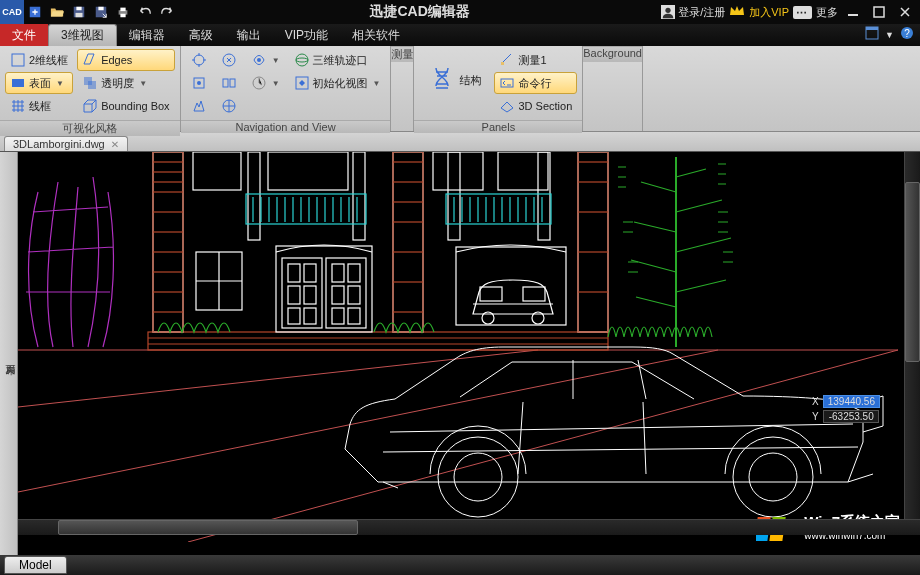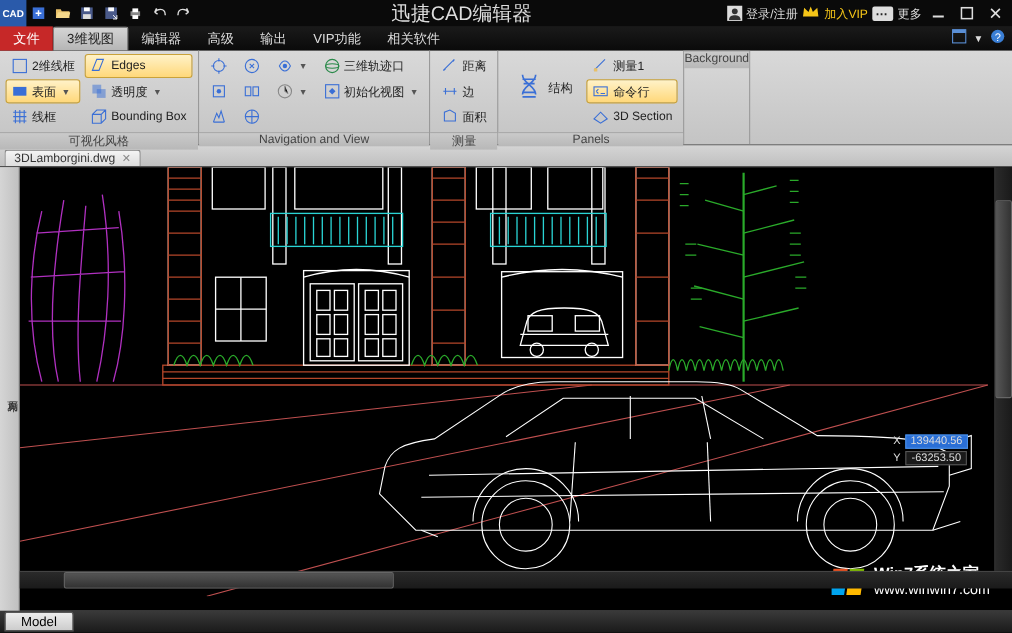--- a/index.html
+++ b/index.html
@@ -4,21 +4,21 @@
 <style>
 * { margin:0; padding:0; box-sizing:border-box; font-family:"Microsoft YaHei","Segoe UI",sans-serif; }
 body { width:920px; height:575px; background:#1a1a1a; overflow:hidden; position:relative; }
 
 
 .titlebar { height:24px; background:#0a0a0a; display:flex; align-items:center; color:#ddd; font-size:11px; }
 .titlebar .logo { width:24px; height:36px; background:#2a5aaa; display:flex; align-items:center; justify-content:center; color:#fff; font-size:9px; font-weight:bold; }
 .titlebar .qat { display:flex; gap:0; }
 .titlebar .qat .btn { width:22px; height:22px; display:flex; align-items:center; justify-content:center; cursor:pointer; }
 .titlebar .qat .btn svg { width:14px; height:14px; }
-.titlebar .apptitle { flex:1; text-align:center; font-size:18px; }
+.titlebar .apptitle { flex:1; text-align:center; font-size:14px;font-weight:bold; }
 .titlebar .right { display:flex; align-items:center; gap:4px; padding-right:4px;justify-content:center; }
 .titlebar .right .acct { display:flex; align-items:center; gap:3px; cursor:pointer; }
 .titlebar .right .crown { color:#f5c518; }
 .titlebar .right .vip { color:#f5c518; }
 .titlebar .right .more { background:#ddd; color:#222; padding:0 3px; border-radius:2px; letter-spacing:2px; font-weight:bold; }
 .titlebar .right .winbtn { width:22px; height:22px; display:flex; align-items:center; justify-content:center; cursor:pointer; }
 
 
 .menubar { height:22px; background:linear-gradient(#1a1a1a,#0a0a0a); display:flex; align-items:stretch; }
 .menubar .tab { padding:0 12px; font-size:12px; color:#ddd; display:flex; align-items:center; cursor:pointer; }
@@ -51,21 +51,21 @@
 .canvaswrap { position:relative; height:403px; background:#b8b8b8; display:flex; }
 .sidebar { width:18px; background:linear-gradient(90deg,#d5d5d5,#c0c0c0); border-right:1px solid #888; writing-mode:vertical-rl; font-size:10px; text-align:center; padding-top:6px; color:#333; }
 .canvas { flex:1; background:#000; position:relative; overflow:hidden; }
 .canvas svg { position:absolute; top:0; left:0; }
 .coordbox { position:absolute; right:40px; top:243px; font-size:10px; color:#ddd; }
 .coordbox .row { display:flex; align-items:center; gap:4px; margin-bottom:2px;}
 .coordbox .val { background:#2a6fd6; border:1px solid #4a8fe6; padding:0 4px; min-width:56px; text-align:right; }
 .coordbox .row:last-child .val { background:#1a1a1a; border-color:#555; }
 .watermark { position:absolute; right:20px; bottom:12px; color:#fff; font-size:12px; line-height:14px; text-align:left; }
 .watermark .t1 { font-size:15px; font-weight:bold; text-shadow:1px 1px 2px #000; }
-.watermark .t2 { font-size:13px; text-shadow:1px 1px 2px #000; }
+.watermark .t2 { font-size:10px; text-shadow:1px 1px 2px #000; }
 .winlogo { position:absolute; right:130px; bottom:10px; width:34px; height:30px; }
 
 
 .status { height:20px; background:linear-gradient(#3a3a3a,#1a1a1a); display:flex; align-items:center; }
 .status .mtab { background:linear-gradient(#eee,#ccc); font-size:12px; padding:1px 14px; margin-left:4px; border-radius:3px 3px 0 0; border:1px solid #555; cursor:pointer; }
 .scrollh { position:absolute; bottom:20px; left:18px; right:0; height:16px; background:linear-gradient(#2a2a2a,#1a1a1a); border-top:1px solid #444; display:flex; }
 .scrollh .thumb { margin-left:40px; width:300px; background:linear-gradient(#555,#333); border:1px solid #666; border-radius:2px; }
 .scrollv { position:absolute; top:0; right:0; bottom:36px; width:16px; background:linear-gradient(90deg,#2a2a2a,#1a1a1a); border-left:1px solid #444; }
 .scrollv .thumb { margin-top:30px; height:180px; background:linear-gradient(90deg,#555,#333); border:1px solid #666; border-radius:2px; }
 </style>
@@ -330,48 +330,20 @@
             </span>
             <span>初始化视图</span>
             <span class="dd">▼</span>
           </div>
       </div>
     </div>
     <div class="label">Navigation and View</div>
   </div>
 
   <div class="group">
-    <div class="body">
-      <div class="col">
-        <div class="rbtn">
-            <span class="ic">
-              <svg>
-                <path d="M2 12L12 2M2 12l2-1M12 2l-1 2" stroke="#3a6fd6" fill="none"></path>
-              </svg>
-            </span>
-            <span>距离</span>
-          </div>
-        <div class="rbtn">
-            <span class="ic">
-              <svg>
-                <path d="M2 8h12M4 5v6M12 5v6" stroke="#3a6fd6"></path>
-              </svg>
-            </span>
-            <span>边</span>
-          </div>
-        <div class="rbtn">
-            <span class="ic">
-              <svg>
-                <path d="M3 12V4l5-2 5 3v7z" fill="none" stroke="#3a6fd6"></path>
-              </svg>
-            </span>
-            <span>面积</span>
-          </div>
-      </div>
-    </div>
     <div class="label">测量</div>
   </div>
 
   <div class="group">
     <div class="body">
       <div class="bigbtn">
         <span class="ic"><svg viewBox="0 0 28 28">
               <path d="M8 2c0 8 12 10 12 18M20 2c0 8-12 10-12 18M8 6h12M8 22h12M9 10h10M9 18h10" stroke="#3a6fd6" fill="none" stroke-width="1.5"></path>
             </svg></span>
         <span>结构</span>

